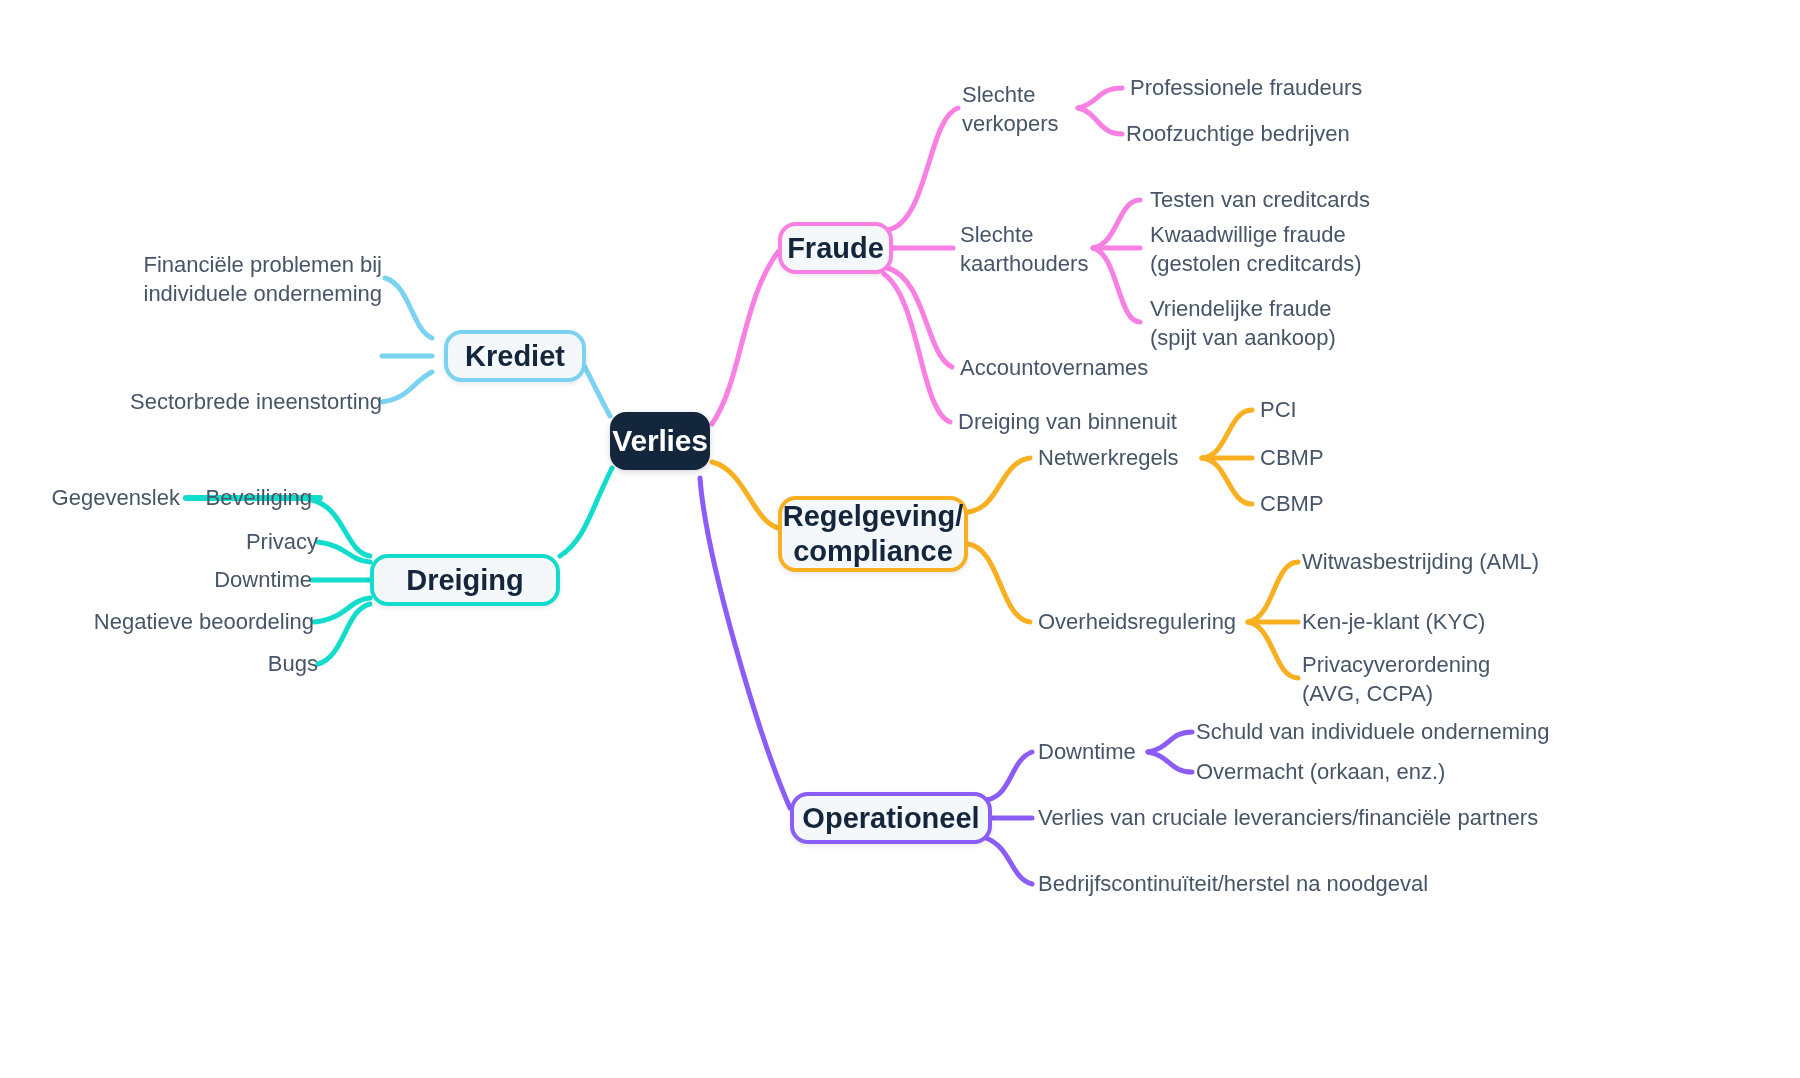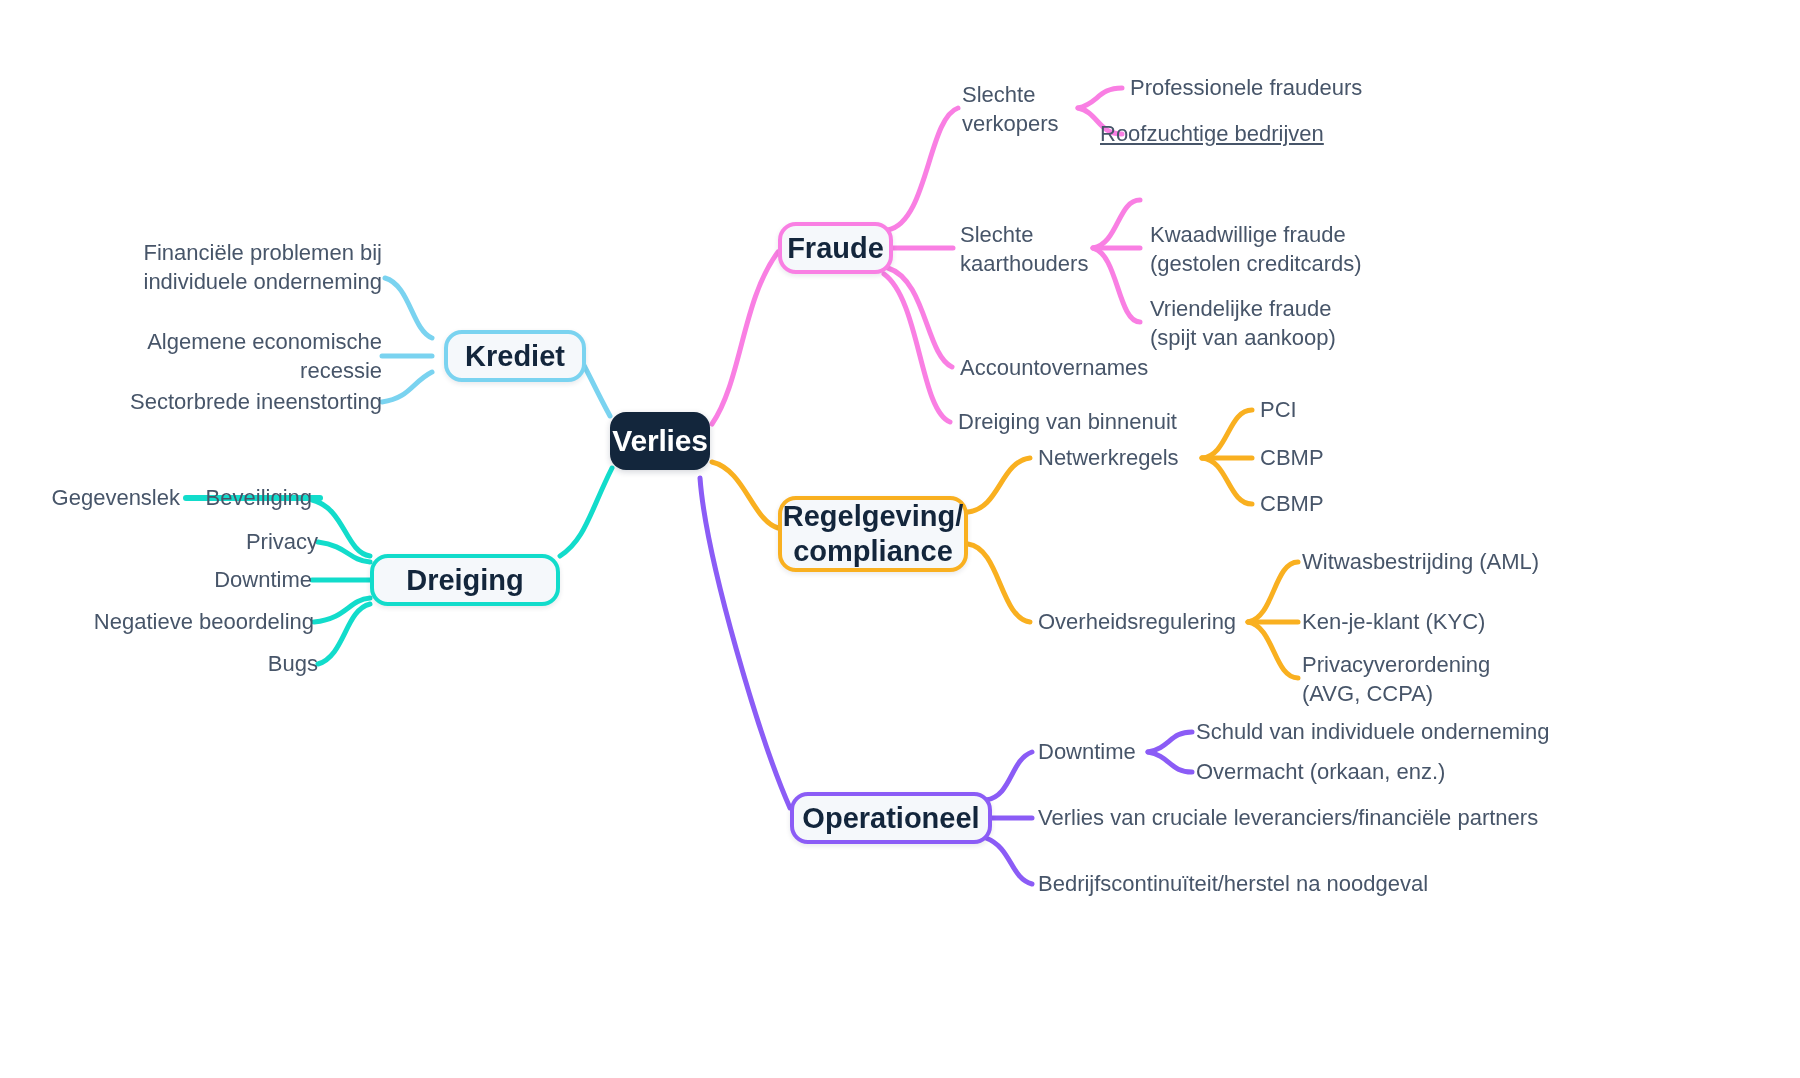--- a/index.html
+++ b/index.html
@@ -131,39 +131,39 @@
 
   <div class="node branch" style="left:370px; top:554px; width:190px; height:52px; border-color:#12dccb;">Dreiging</div>
 
   <div class="node branch" style="left:778px; top:222px; width:115px; height:52px; border-color:#f97fe3;">Fraude</div>
 
   <div class="node branch" style="left:778px; top:496px; width:190px; height:76px; border-color:#f9b020;">Regelgeving/
 compliance</div>
 
   <div class="node branch" style="left:790px; top:792px; width:202px; height:52px; border-color:#8b5cf6;">Operationeel</div>
 
-  <div class="leaf l-left" style="left:120px; top:238px; width:262px; height:58px;">Financiële problemen bij
+  <div class="leaf l-left" style="left:120px; top:250px; width:262px; height:58px;">Financiële problemen bij
 individuele onderneming</div>
-  <div class="leaf l-left" style="left:60px; top:340px; width:322px; height:32px;">Algemene economische recessie</div>
   <div class="leaf l-left" style="left:110px; top:386px; width:272px; height:32px;">Sectorbrede ineenstorting</div>
 
   <div class="leaf l-left" style="left:192px; top:482px; width:120px; height:32px;">Beveiliging</div>
   <div class="leaf l-left" style="left:20px; top:482px; width:160px; height:32px;">Gegevenslek</div>
   <div class="leaf l-left" style="left:170px; top:526px; width:148px; height:32px;">Privacy</div>
   <div class="leaf l-left" style="left:150px; top:564px; width:162px; height:32px;">Downtime</div>
   <div class="leaf l-left" style="left:80px; top:606px; width:234px; height:32px;">Negatieve beoordeling</div>
   <div class="leaf l-left" style="left:218px; top:648px; width:100px; height:32px;">Bugs</div>
 
   <div class="leaf l-right" style="left:962px; top:80px; width:180px; height:58px;">Slechte
 verkopers</div>
   <div class="leaf l-right" style="left:1130px; top:72px; width:300px; height:32px;">Professionele fraudeurs</div>
-  <div class="leaf l-right" style="left:1100px; top:118px; width:300px; height:32px;text-decoration:underline;">Roofzuchtige bedrijven</div>
+  <div class="leaf l-right" style="left:1126px; top:118px; width:300px; height:32px;">Roofzuchtige bedrijven</div>
 
   <div class="leaf l-right" style="left:960px; top:220px; width:190px; height:58px;">Slechte
 kaarthouders</div>
+  <div class="leaf l-right" style="left:1150px; top:184px; width:320px; height:32px;">Testen van creditcards</div>
   <div class="leaf l-right" style="left:1150px; top:220px; width:330px; height:58px;">Kwaadwillige fraude
 (gestolen creditcards)</div>
   <div class="leaf l-right" style="left:1150px; top:294px; width:330px; height:58px;">Vriendelijke fraude
 (spijt van aankoop)</div>
 
   <div class="leaf l-right" style="left:960px; top:352px; width:280px; height:32px;">Accountovernames</div>
   <div class="leaf l-right" style="left:958px; top:406px; width:300px; height:32px;">Dreiging van binnenuit</div>
 
   <div class="leaf l-right" style="left:1038px; top:442px; width:200px; height:32px;">Netwerkregels</div>
   <div class="leaf l-right" style="left:1260px; top:394px; width:120px; height:32px;">PCI</div>

